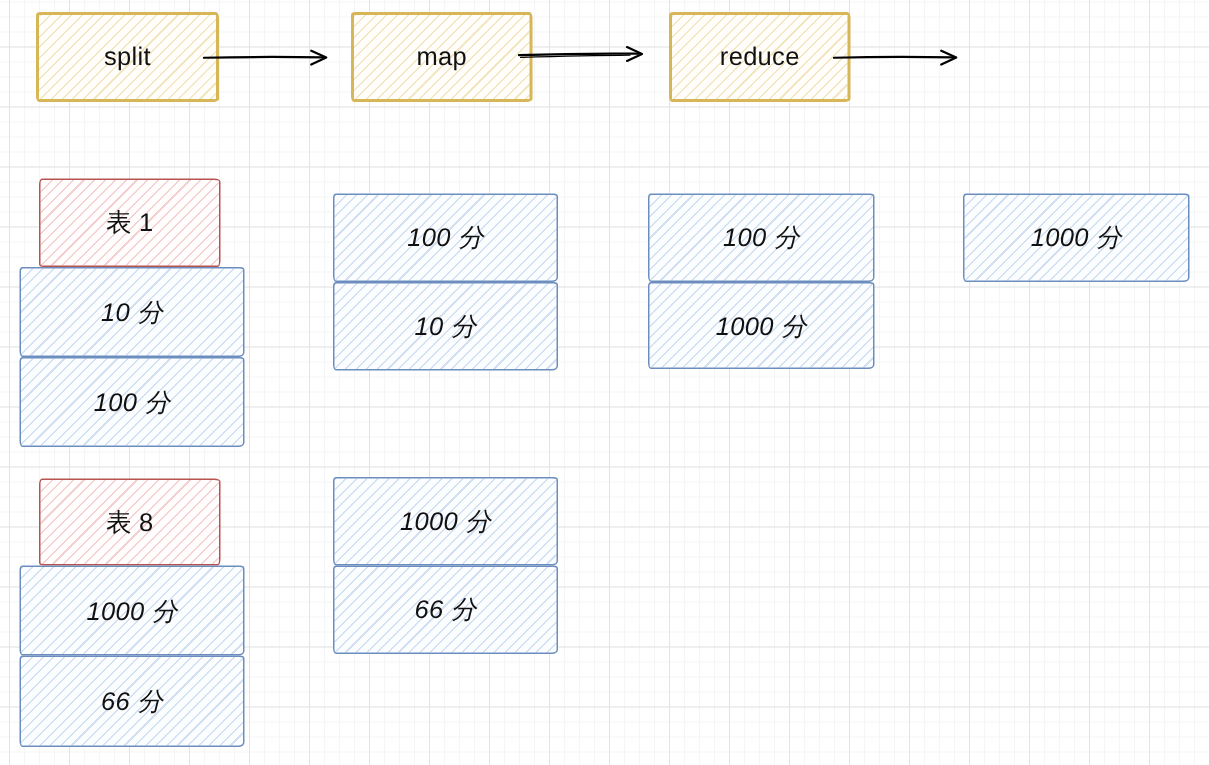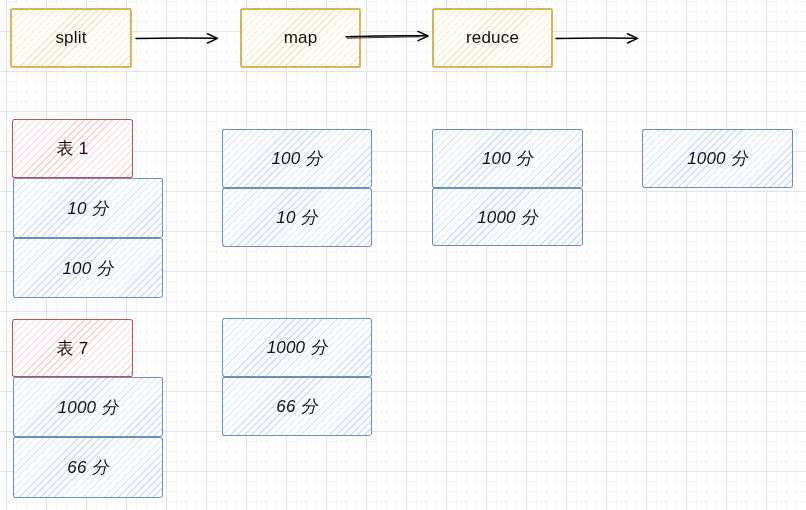--- a/index.html
+++ b/index.html
@@ -33,28 +33,30 @@
   }
   .node span { pointer-events: none; }
   
   .stage {
     border: 2px solid #d6b656;
     border-radius: 3px 2px 4px 2px / 2px 4px 2px 4px;
     background-color: #fffefa;
     background-image: repeating-linear-gradient(135deg,
       rgba(233,211,150,0.55) 0px, rgba(233,211,150,0.55) 1px,
       transparent 1px, transparent 5px);
+    margin-left: 14px;
   }
   .thead {
     border: 1.5px solid #b85450;
     border-radius: 2px 4px 2px 3px / 4px 2px 4px 2px;
     background-color: #fffdfd;
     background-image: repeating-linear-gradient(135deg,
       rgba(230,166,163,0.5) 0px, rgba(230,166,163,0.5) 1px,
       transparent 1px, transparent 5px);
+    margin-left: 14px;
   }
   .data {
     border: 1.5px solid #6c8ebf;
     border-radius: 2px 3px 4px 2px / 3px 2px 3px 4px;
     background-color: #fcfdff;
     background-image: repeating-linear-gradient(135deg,
       rgba(168,196,230,0.5) 0px, rgba(168,196,230,0.5) 1px,
       transparent 1px, transparent 5px);
     font-style: italic;
   }
@@ -66,21 +68,21 @@
   }
 </style>
 </head>
 <body>
 
 <div class="canvas">
 
   <div class="node stage" style="left:10px; top:8px; width:122px; height:60px;">
     <span>split</span>
   </div>
-  <div class="node stage" style="left:240px; top:8px; width:121px; height:60px;">
+  <div class="node stage" style="left:220px; top:8px; width:121px; height:60px;">
     <span>map</span>
   </div>
   <div class="node stage" style="left:432px; top:8px; width:121px; height:60px;text-align:center;">
     <span>reduce</span>
   </div>
 
   <svg class="arrows" viewBox="0 0 806 510">
     <g stroke="#000000" fill="none" stroke-width="1.5" stroke-linecap="round" stroke-linejoin="round">
       <g>
         <path d="M136 38.5 Q176 37.6 216 38.3"></path>
@@ -102,21 +104,21 @@
     <span>表 1</span>
   </div>
   <div class="node data" style="left:13px; top:178px; width:150px; height:60px;">
     <span>10 分</span>
   </div>
   <div class="node data" style="left:13px; top:238px; width:150px; height:60px;">
     <span>100 分</span>
   </div>
 
   <div class="node thead" style="left:12px; top:319px; width:121px; height:58px;">
-    <span>表 7</span>
+    <span>表 8</span>
   </div>
   <div class="node data" style="left:13px; top:377px; width:150px; height:60px;">
     <span>1000 分</span>
   </div>
   <div class="node data" style="left:13px; top:437px; width:150px; height:61px;">
     <span>66 分</span>
   </div>
 
   <div class="node data" style="left:222px; top:129px; width:150px; height:59px;">
     <span>100 分</span>

